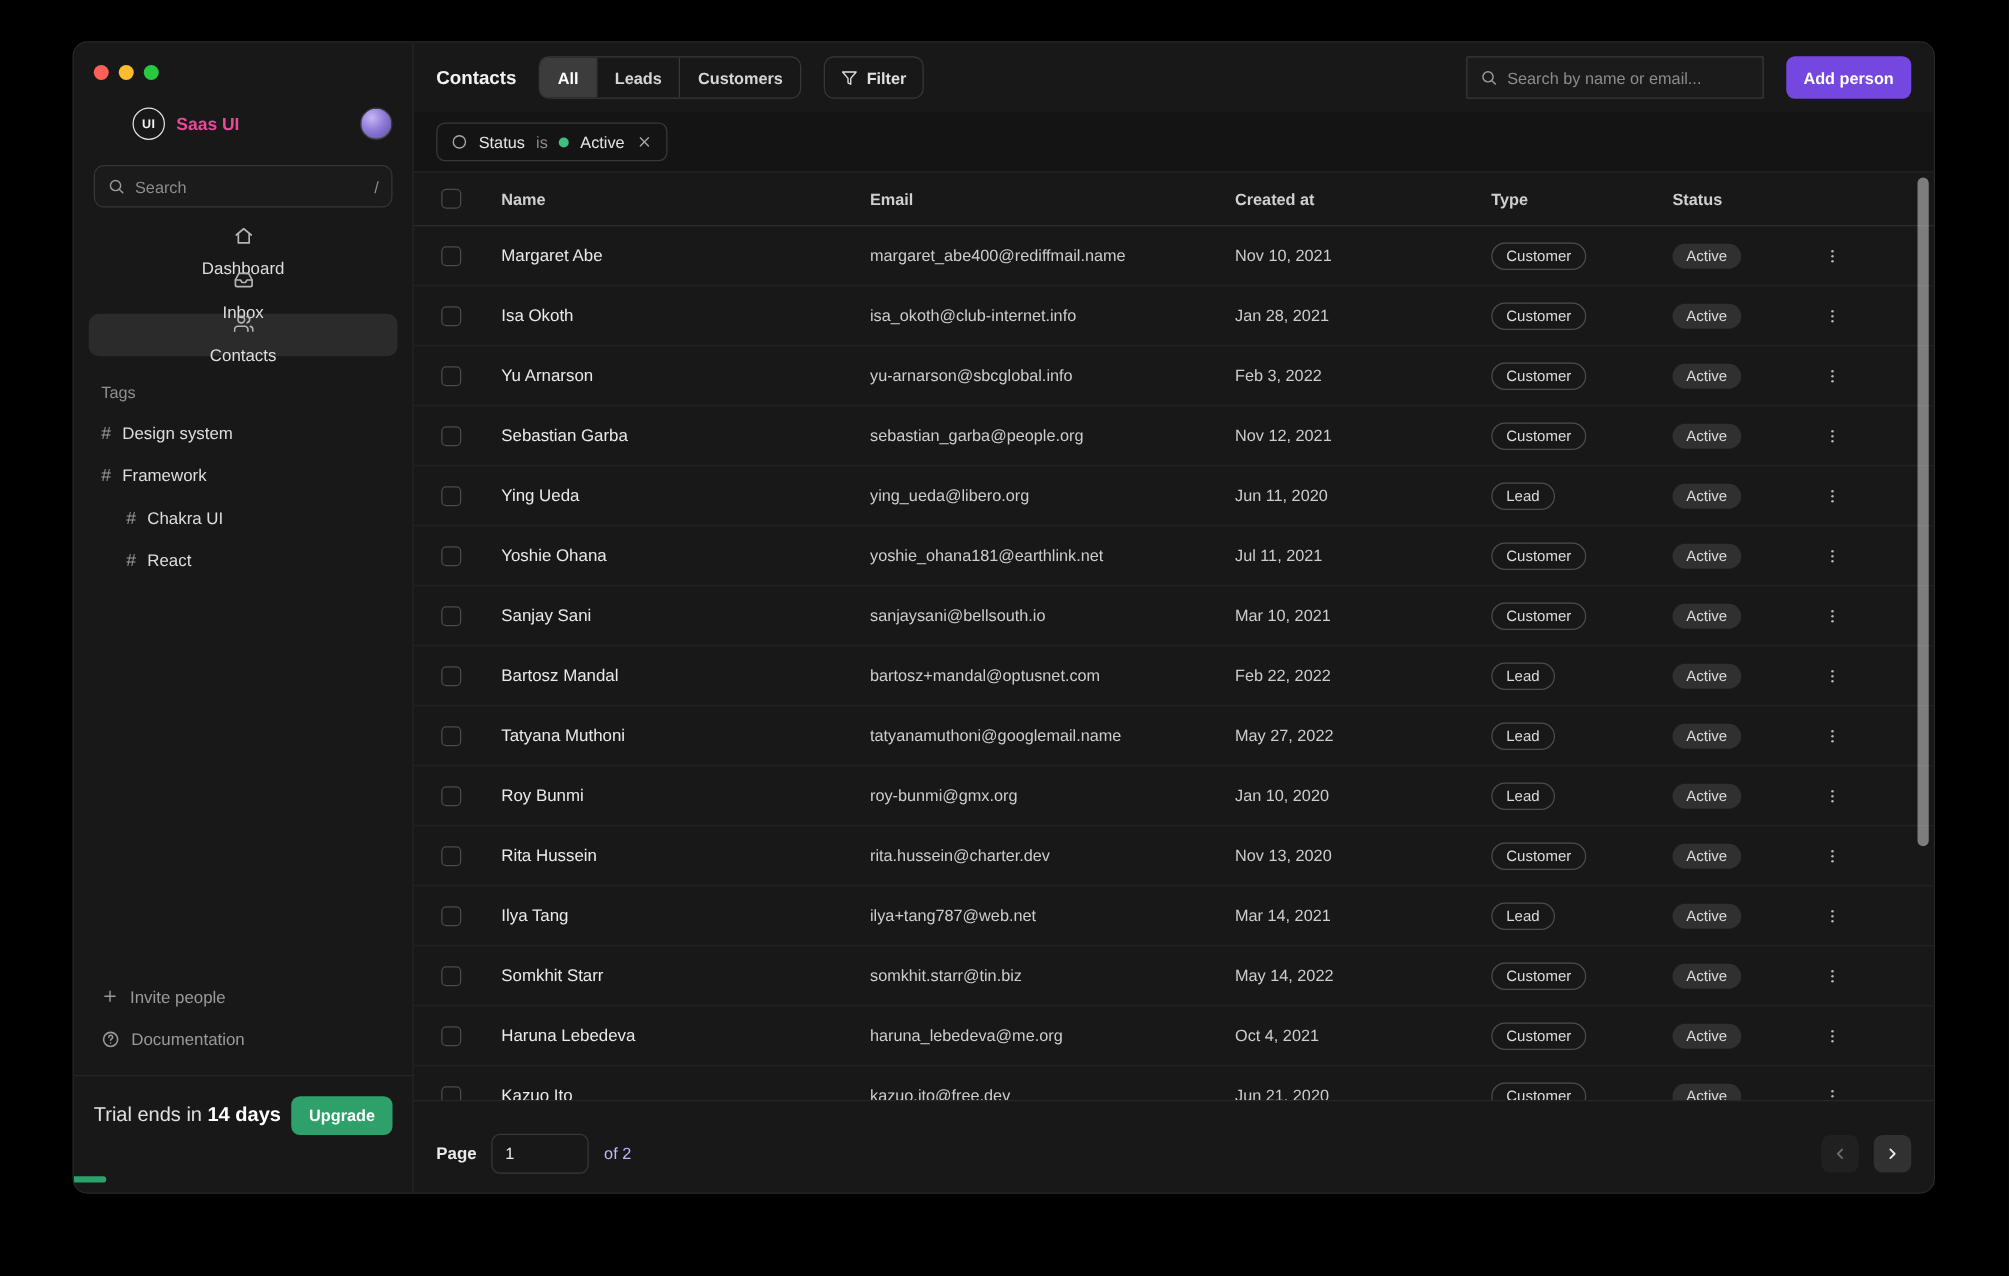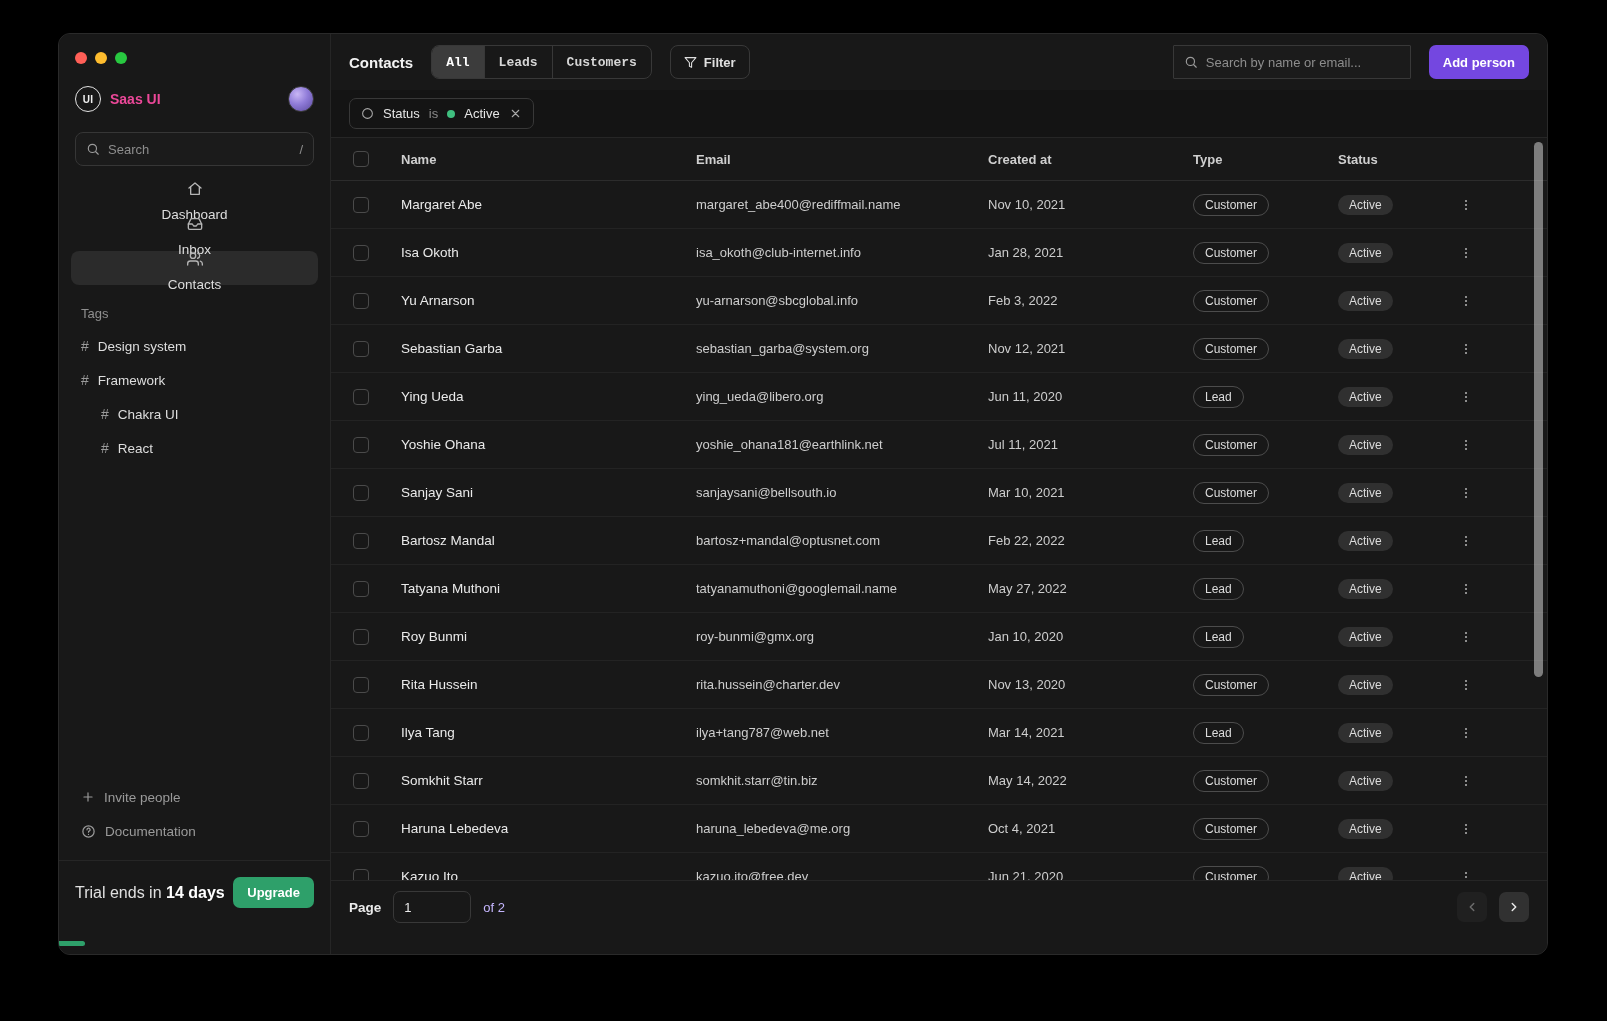--- a/index.html
+++ b/index.html
@@ -28,21 +28,21 @@
     display:flex; flex-direction:column;
     padding-top:12px;
     position:relative;
     background:#181818;
   }
   .traffic { display:flex; gap:8px; padding:6px 16px 14px; }
   .traffic span { width:12px; height:12px; border-radius:50%; }
   .tl-red { background:#ff5f57; }
   .tl-yellow { background:#febc2e; }
   .tl-green { background:#28c840; }
-  .logo-row { display:flex; align-items:center; gap:9px; padding:6px 16px 0; height:36px; }
+  .logo-row { display:flex; align-items:center; gap:9px; padding:6px 16px 0; height:36px;margin-left:31px; }
   .logo-circle {
     width:26px; height:26px; border-radius:50%;
     border:1.5px solid #e2e2e2; color:#f0f0f0;
     display:flex; align-items:center; justify-content:center;
     font-size:10px; font-weight:bold; letter-spacing:.3px;
   }
   .logo-name { font-size:14px; font-weight:bold; color:#ec4899; flex:1; }
   .avatar {
     width:26px; height:26px; border-radius:50%;
     background:radial-gradient(circle at 35% 30%, #c8b6f5 0%, #8f7bd8 45%, #5b4a9e 100%);
@@ -101,21 +101,21 @@
   
   .main { flex:1; min-width:0; display:flex; flex-direction:column; background:#181818; }
   .toolbar { height:56px; flex:0 0 56px; display:flex; align-items:center; padding:0 18px; gap:18px; }
   .page-title { font-size:15px; font-weight:bold; color:#f2f2f2; }
   .segmented {
     display:flex; height:34px; border:1px solid #383838; border-radius:8px; overflow:hidden;
   }
   .seg-tab {
     display:flex; align-items:center; padding:0 14px;
     font-size:13px; font-weight:bold; color:#d6d6d6;
-    background:transparent; border:none; font-family:Liberation Mono, monospace; cursor:pointer;
+    background:transparent; border:none; font-family:Liberation Sans, sans-serif; cursor:pointer;
   }
   .seg-tab + .seg-tab { border-left:1px solid #383838; }
   .seg-tab.active { background:#3c3c3c; color:#ffffff; }
   .filter-btn {
     height:34px; display:flex; align-items:center; gap:7px; padding:0 13px;
     border:1px solid #383838; border-radius:8px; background:transparent;
     color:#e0e0e0; font-size:13px; font-weight:bold; font-family:inherit; cursor:pointer;
   }
   .toolbar-spacer { flex:1; }
   .top-search {
@@ -178,21 +178,21 @@
   .kebab { display:flex; color:#b5b5b5; cursor:pointer; width:18px; justify-content:center; }
   .scroll-thumb {
     position:absolute; right:4px; top:4px;
     width:9px; height:535px; border-radius:5px;
     background:rgba(210,210,210,0.55); cursor:grab;
   }
   
   .pagefooter {
     flex:0 0 74px; height:74px;
     border-top:1px solid #262626;
-    display:flex; align-items:flex-start; padding:10px 18px 0; gap:12px;
+    display:flex; align-items:center; padding:10px 18px 0; gap:12px;
   }
   .pagefooter .inner { display:flex; align-items:center; gap:12px; width:100%; }
   .page-label { font-size:13.5px; color:#eaeaea; font-weight:bold; }
   .page-input {
     width:78px; height:32px; border:1px solid #383838; border-radius:7px;
     background:transparent; color:#eaeaea; font-size:13px; font-family:inherit;
     padding:0 10px; outline:none;
   }
   .page-of { font-size:13px; color:#c4b5fd; }
   .foot-spacer { flex:1; }
@@ -431,21 +431,21 @@
                 </svg>
       </span>
     </div>
   </div>
 
   <div class="trow">
     <div class="cell-cb">
               <span class="checkbox"></span>
             </div>
     <div class="cell-name">Sebastian Garba</div>
-    <div class="cell-email">sebastian_garba@system.org</div>
+    <div class="cell-email">sebastian_garba@people.org</div>
     <div class="cell-created">Nov 12, 2021</div>
     <div><span class="badge-outline">Customer</span></div>
     <div><span class="badge-solid">Active</span></div>
     <div class="cell-actions">
       <span class="kebab">
         <svg width="14" height="14" viewBox="0 0 24 24" fill="currentColor">
                   <circle cx="12" cy="5" r="1.7"></circle>
                   <circle cx="12" cy="12" r="1.7"></circle>
                   <circle cx="12" cy="19" r="1.7"></circle>
                 </svg>

